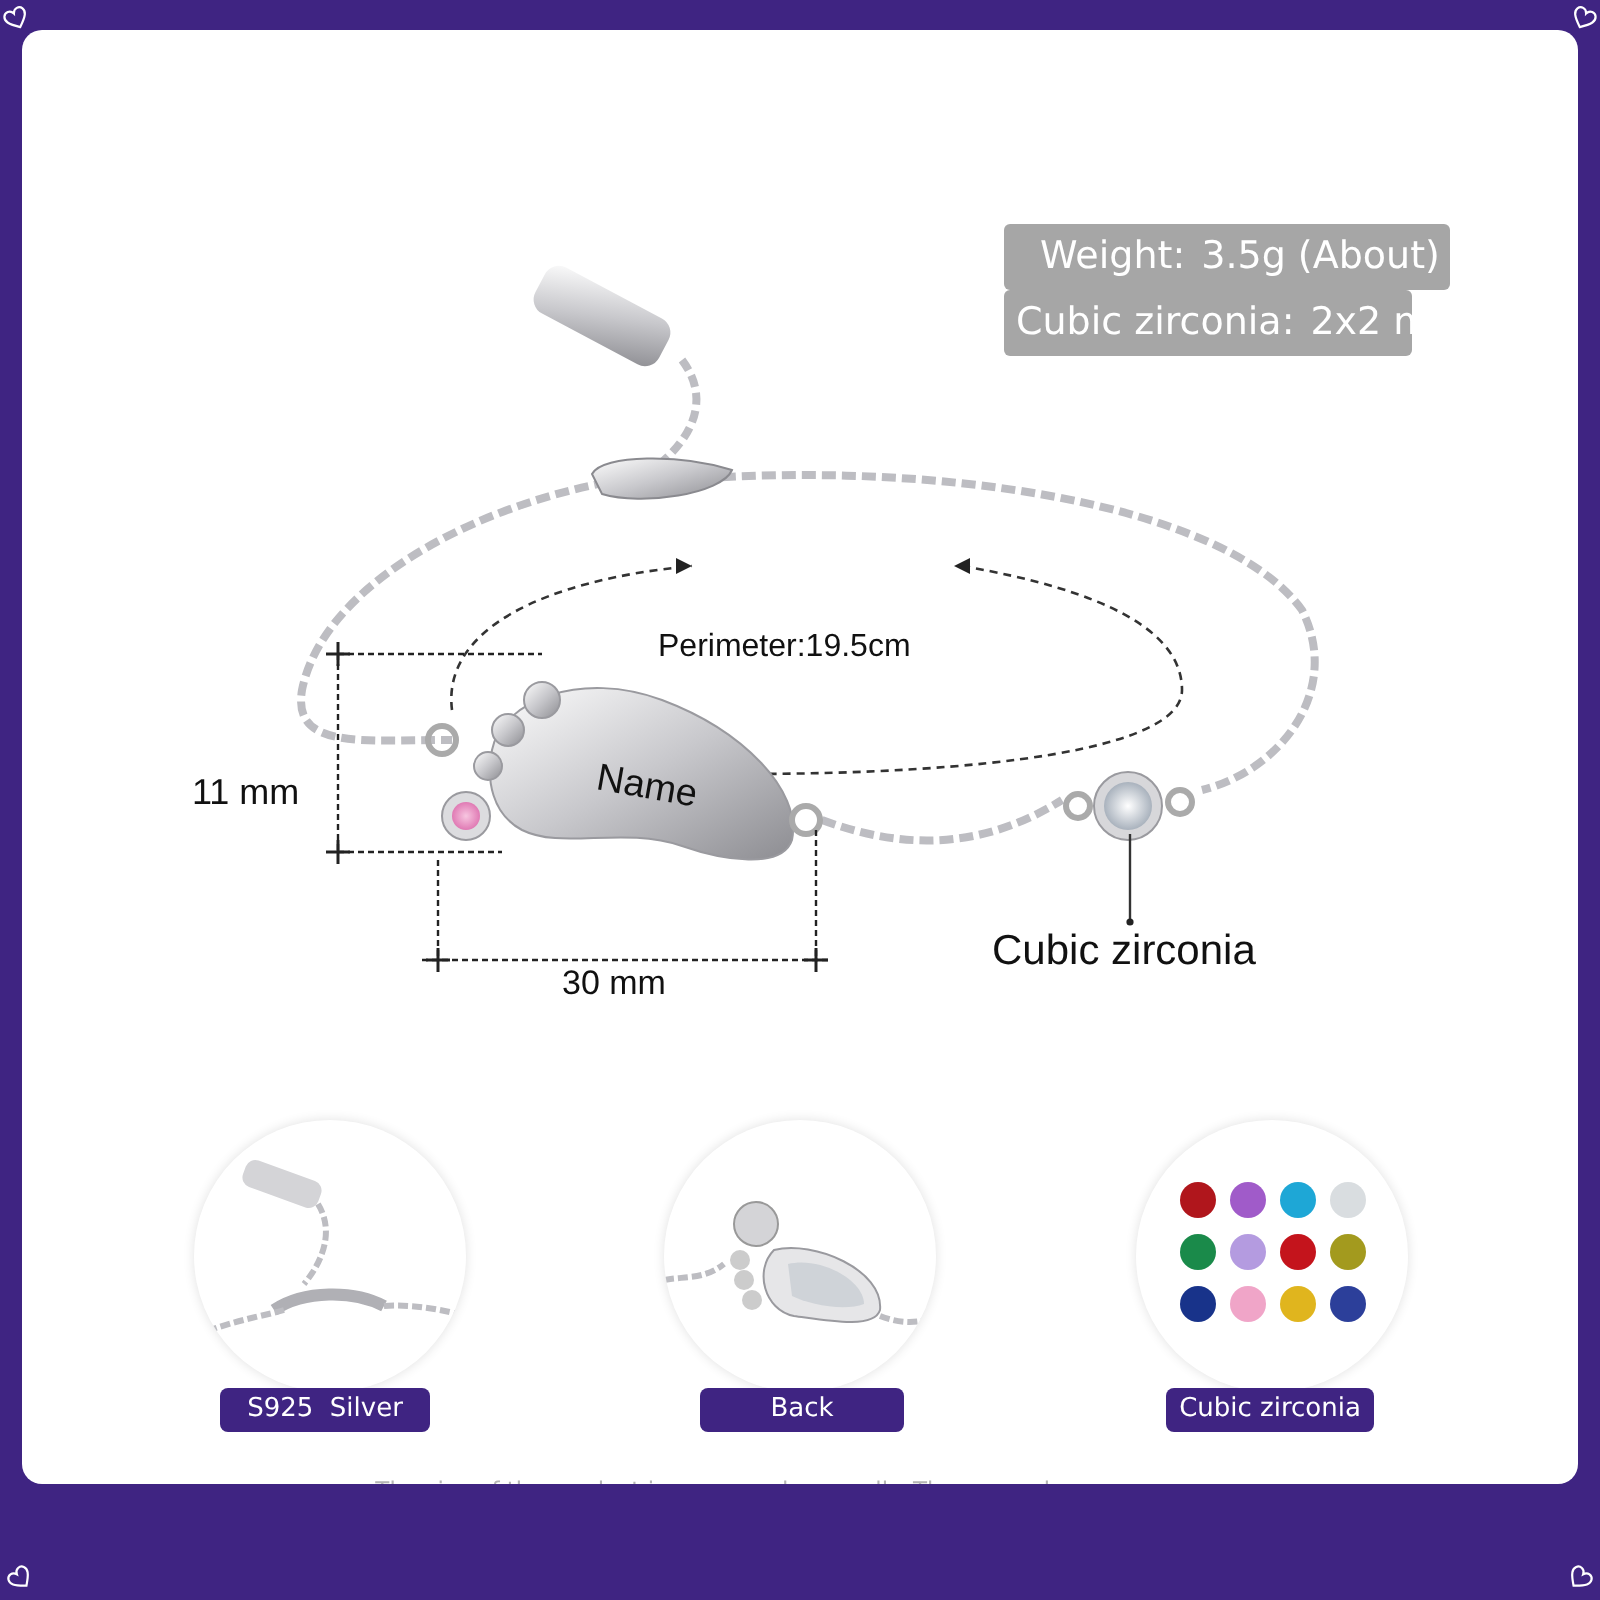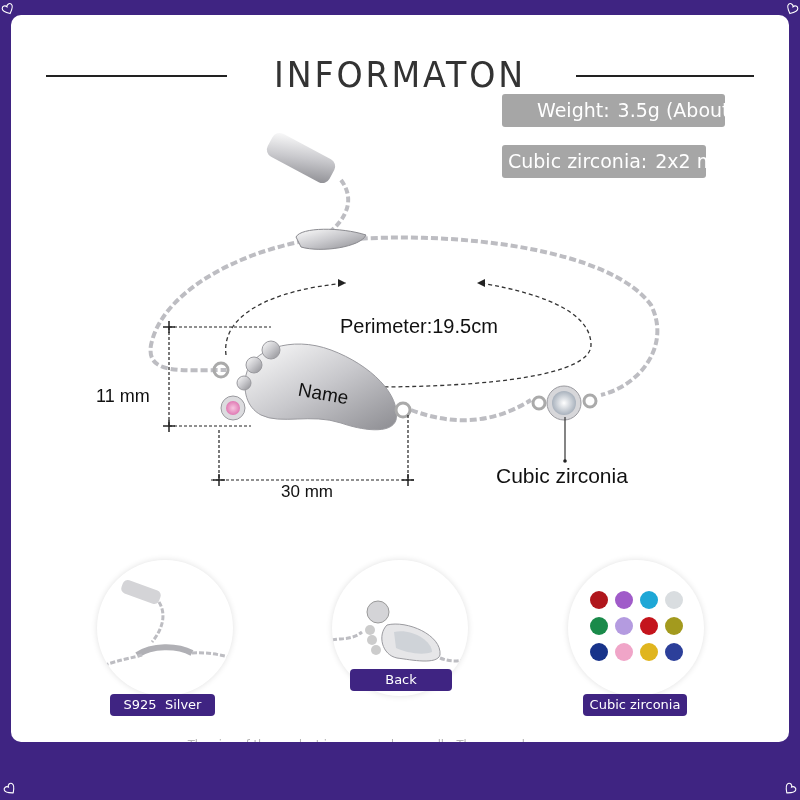--- a/index.html
+++ b/index.html
@@ -28,27 +28,22 @@
   </svg>
 <svg class="corner-heart" style="left:3px;top:782px" viewBox="0 0 14 14">
     <path d="M7 12 C2 8 1 6 2 4 C3 2 6 2 7 4.5 C8 2 11 2 12 4 C13 6 12 8 7 12Z" fill="none" stroke="#fff" stroke-width="1.1" transform="rotate(-40 7 7)"></path>
   </svg>
 <svg class="corner-heart" style="right:3px;top:782px" viewBox="0 0 14 14">
     <path d="M7 12 C2 8 1 6 2 4 C3 2 6 2 7 4.5 C8 2 11 2 12 4 C13 6 12 8 7 12Z" fill="none" stroke="#fff" stroke-width="1.1" transform="rotate(40 7 7)"></path>
   </svg>
 
 <div class="card">
 
-  <div class="title-row">
-    <div class="title-line" style="left:35px;width:181px"></div>
-    <div class="title">INFORMATON</div>
-    <div class="title-line" style="left:565px;width:178px"></div>
-  </div>
 
-  <div class="spec" style="top:79px;width:223px;padding-left:35px">
+  <div class="spec" style="top:97px;width:223px;padding-left:18px">
     <span>Weight:</span><span class="gap"></span><span>3.5g (About)</span>
   </div>
   <div class="spec" style="top:130px;width:204px">
     <span>Cubic zirconia:</span><span class="gap"></span><span>2x2 mm</span>
   </div>
 
   <svg class="main-image" viewBox="0 0 778 520">
     <defs>
       <linearGradient id="silver" x1="0" y1="0" x2="1" y2="1">
         <stop offset="0" stop-color="#fdfdfd"></stop>
@@ -108,21 +103,21 @@
         <line x1="158" y1="405" x2="158" y2="417"></line>
       <line x1="202" y1="465" x2="214" y2="465"></line>
         <line x1="208" y1="459" x2="208" y2="471"></line>
       <line x1="391" y1="465" x2="403" y2="465"></line>
         <line x1="397" y1="459" x2="397" y2="471"></line>
     </g>
     <line x1="554" y1="402" x2="554" y2="445" stroke="#333" stroke-width="1.2"></line>
     <circle cx="554" cy="446" r="1.8" fill="#222"></circle>
   </svg>
 
-  <div class="label" style="left:329px;top:300px;font-size:20px">Perimeter:19.5cm</div>
+  <div class="label" style="left:318px;top:300px;font-size:16px">Perimeter:19.5cm</div>
   <div class="label" style="left:287px;top:368px;font-size:19px;transform:rotate(10deg)">Name</div>
   <div class="label" style="left:85px;top:371px;font-size:18px">11 mm</div>
   <div class="label" style="left:270px;top:467px;font-size:17px">30 mm</div>
   <div class="label" style="left:485px;top:449px;font-size:21px">Cubic zirconia</div>
 
   <div class="thumb" style="left:86px;top:545px">
     <svg width="136" height="136" viewBox="0 0 136 136">
       <rect x="24" y="25" width="40" height="14" rx="5" fill="#d4d4d7" transform="rotate(20 44 32)"></rect>
       <path d="M62 42 C70 55 65 70 55 82" fill="none" stroke="#bdbdc2" stroke-width="3" stroke-dasharray="5 2"></path>
       <path d="M40 95 C55 85 80 85 95 93" fill="none" stroke="#b0b0b5" stroke-width="6"></path>
@@ -153,18 +148,18 @@
         <circle cx="81" cy="66" r="9" fill="#c4141c"></circle>
         <circle cx="106" cy="66" r="9" fill="#a39a1e"></circle>
         <circle cx="31" cy="92" r="9" fill="#18338a"></circle>
         <circle cx="56" cy="92" r="9" fill="#f0a5c8"></circle>
         <circle cx="81" cy="92" r="9" fill="#e0b51e"></circle>
         <circle cx="106" cy="92" r="9" fill="#2c3f9a"></circle>
       </svg>
   </div>
 
   <div class="badge" style="left:99px;top:679px;width:105px;white-space:pre">S925  Silver</div>
-  <div class="badge" style="left:339px;top:654px;width:102px">Back</div>
+  <div class="badge" style="left:339px;top:679px;width:102px">Back</div>
   <div class="badge" style="left:572px;top:679px;width:104px">Cubic zirconia</div>
 
   <div class="note" style="top:723px">The size of the product is measured manually. There may be some errors.</div>
 
 </div>
 
 </body></html>

